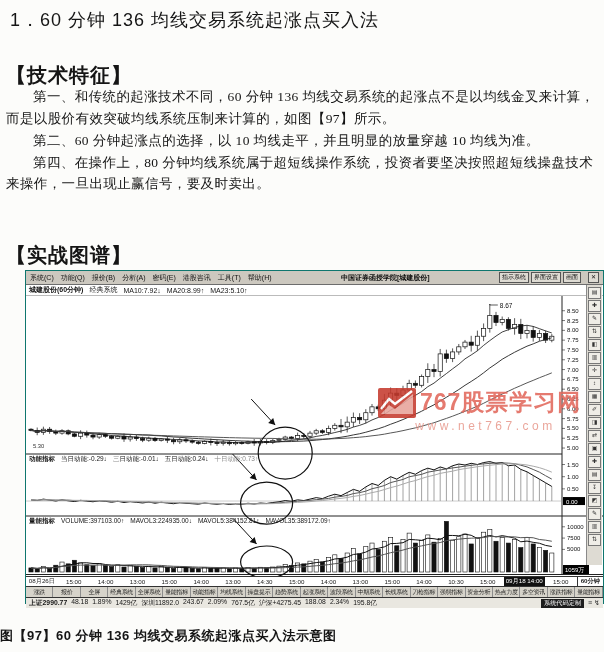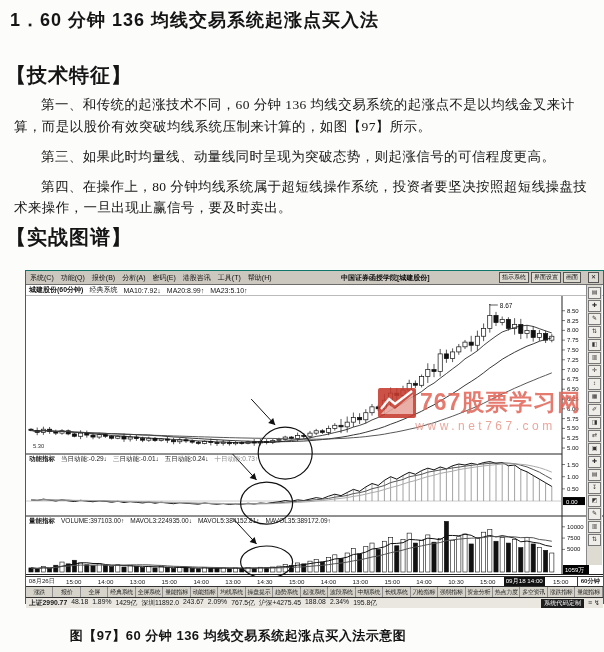--- a/index.html
+++ b/index.html
@@ -1,27 +1,27 @@
 <!DOCTYPE html>
 <html><head>
 <meta charset="utf-8">
 <style>
   html,body{margin:0;padding:0;}
   body{width:604px;height:652px;background:#fcfcfa;color:#151515;
        font-family:"Liberation Sans",sans-serif;position:relative;overflow:hidden;}
   .abs{position:absolute;}
   
-  #page-title{left:10px;top:8px;font-size:18px;font-weight:bold;letter-spacing:1px;}
+  #page-title{left:10px;top:8px;font-size:18px;font-weight:normal;letter-spacing:1px;}
   .sec-header{left:6px;font-size:20px;font-weight:bold;letter-spacing:1px;}
   #sec1{top:62px;}
-  #sec2{top:224px;font-family:Liberation Serif, serif;}
+  #sec2{top:242px;font-family:Liberation Serif, serif;}
   #paras{left:6px;top:86px;width:592px;}
-  #paras p{margin:8px;font-family:"Liberation Serif",serif;font-size:13.5px;
+  #paras p{margin:0;font-family:"Liberation Serif",serif;font-size:13.5px;
            line-height:1.62;text-indent:2em;letter-spacing:.4px;}
-  #figure-caption{left:0;top:627px;width:476px;text-align:center;
+  #figure-caption{left:0;top:627px;width:476px;
                   font-size:13px;font-weight:bold;letter-spacing:.5px;}
   
   #chart-window{left:25px;top:270px;width:577px;height:332px;background:#fff;
                 border:1px solid #0f766e;font-family:"Liberation Sans",sans-serif;}
   .menu-bar{height:13px;background:#ccc8bf;border-bottom:1px solid #6d6d6d;
             display:flex;align-items:center;gap:7px;padding:0 4px;font-size:7px;color:#111;}
   .menu-item{white-space:nowrap;cursor:default;}
   .menu-title{flex:1;text-align:center;font-weight:bold;white-space:nowrap;overflow:hidden;}
   .win-btn{border:1px solid #555;background:#dedbd3;padding:0 2px;font-size:6px;
            line-height:9px;white-space:nowrap;}
@@ -68,21 +68,21 @@
               margin-left:auto;white-space:nowrap;}
   .status-glyphs{font-size:7px;color:#333;}
 </style>
 </head>
 <body>
 
 <div id="page-title" class="abs">1．60 分钟 136 均线交易系统起涨点买入法</div>
 <div id="sec1" class="abs sec-header">【技术特征】</div>
 <div id="paras" class="abs">
     <p>第一、和传统的起涨技术不同，60 分钟 136 均线交易系统的起涨点不是以均线金叉来计算，而是以股价有效突破均线系统压制来计算的，如图【97】所示。</p>
-    <p>第三、如果此时均量线、动量线同时呈现为突破态势，则起涨信号的可信程度更高。</p>
+    <p>第二、60 分钟起涨点的选择，以 10 均线走平，并且明显的放量穿越 10 均线为准。</p>
     <p>第四、在操作上，80 分钟均线系统属于超短线操作系统，投资者要坚决按照超短线操盘技术来操作，一旦出现止赢信号，要及时卖出。</p>
   </div>
 <div id="sec2" class="abs sec-header">【实战图谱】</div>
 
 <div id="chart-window" class="abs">
   <div class="menu-bar">
     <span id="menu-left" style="display:flex;gap:7px;">
         <span class="menu-item">系统(C)</span>
         <span class="menu-item">功能(Q)</span>
         <span class="menu-item">报价(B)</span>

